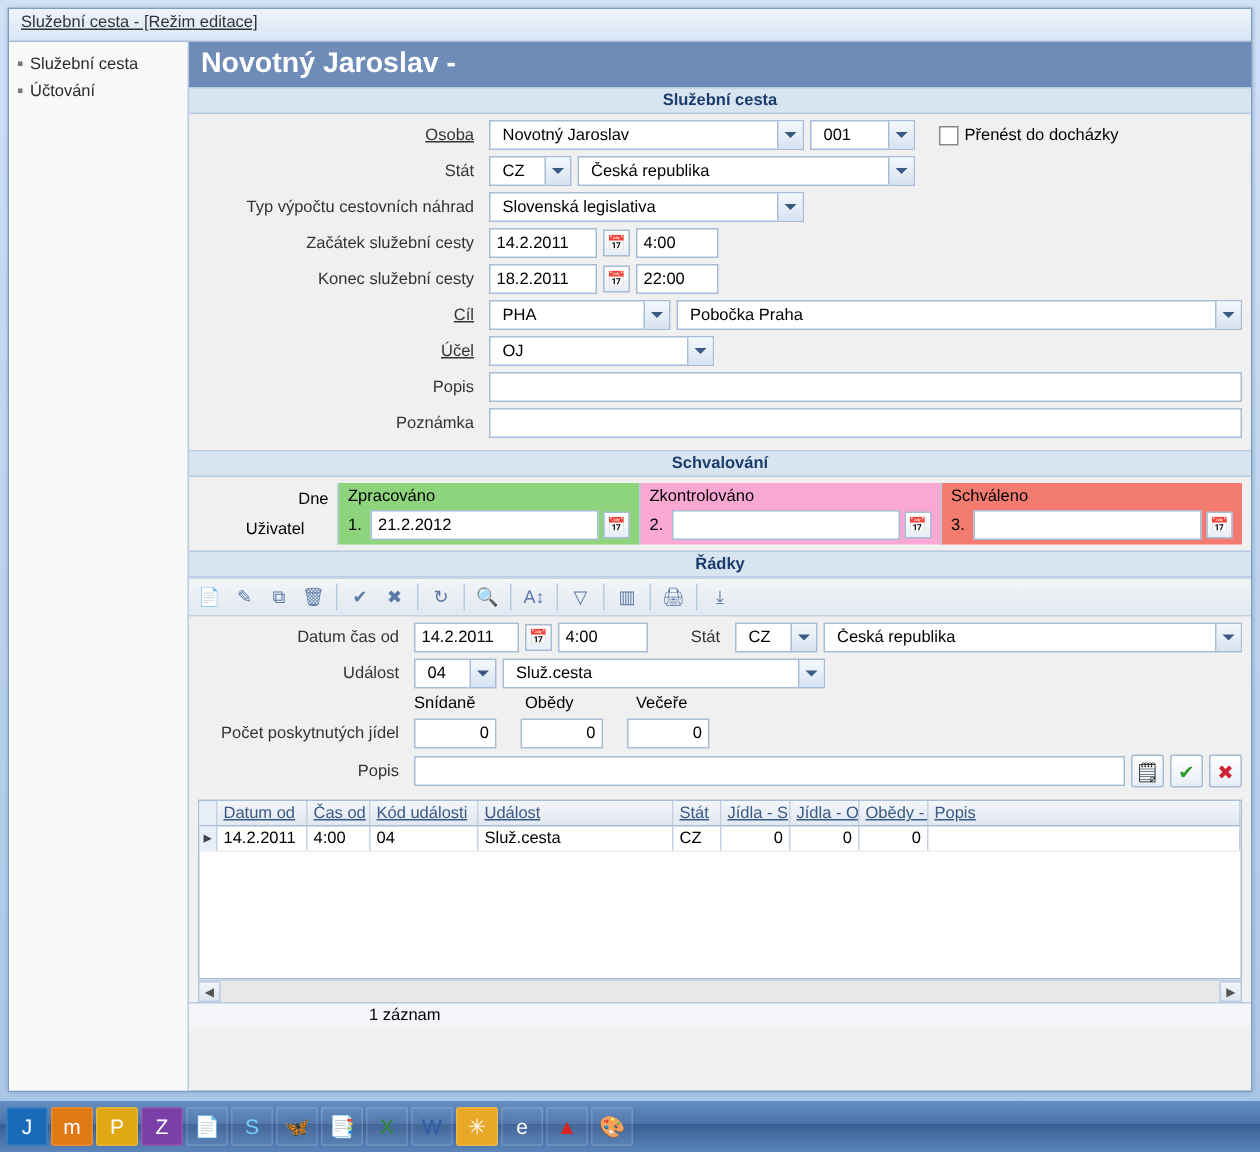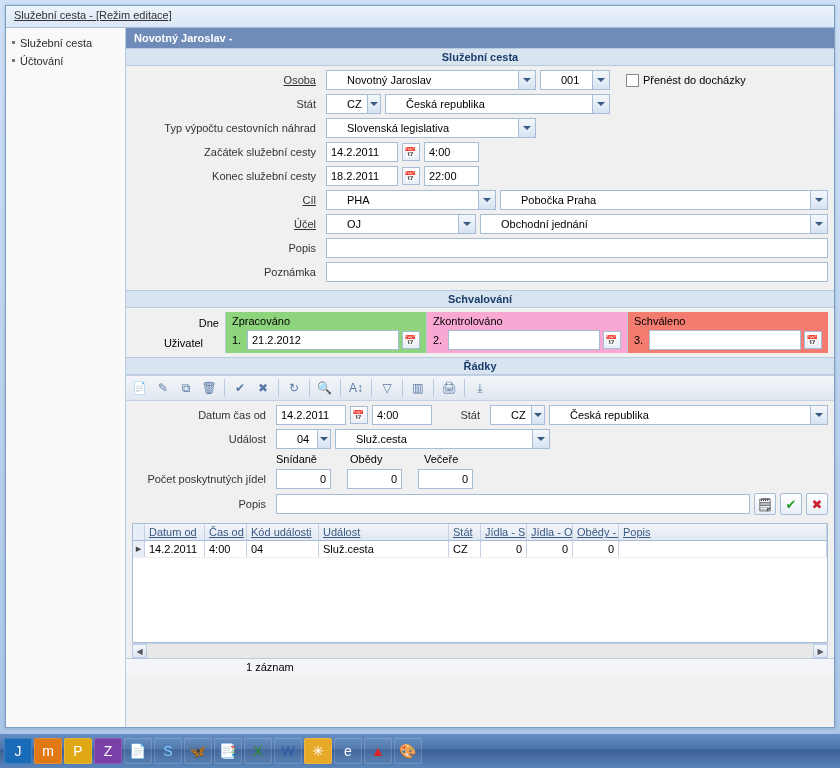--- a/index.html
+++ b/index.html
@@ -55,21 +55,21 @@
   .main {
     flex: 1;
     display: flex;
     flex-direction: column;
     overflow: hidden;
   }
   .header {
     background: #6f8cb8;
     color: #fff;
     font-weight: bold;
-    font-size: 11px;
+    font-size: 19px;
     padding: 4px 8px;
   }
   .section-bar {
     background: #d9e4f1;
     border-top: 1px solid #b7cce2;
     border-bottom: 1px solid #b7cce2;
     text-align: center;
     font-weight: bold;
     padding: 2px 0;
     color: #1a3d6b;
@@ -97,21 +97,21 @@
     height: 20px;
     font-size: 11px;
     padding: 0 4px;
     font-family: inherit;
   }
   .combo {
     display: flex;
     align-items: center;
     padding: 0;
   }
-  .combo span { flex: 1; padding: 0 20px; overflow: hidden; white-space: nowrap; }
+  .combo span { flex: 1; padding: 0 8px; overflow: hidden; white-space: nowrap; }
   .dd-btn {
     width: 17px; height: 18px;
     background: linear-gradient(to bottom, #f4f8fc, #d7e3f1);
     border-left: 1px solid #a7bcd6;
     display: flex; align-items: center; justify-content: center;
     cursor: pointer;
   }
   .dd-btn::after {
     content: "";
     border: 4px solid transparent;
@@ -308,38 +308,34 @@
 
         <div class="row">
           <div class="lbl">Konec služební cesty</div>
           <input type="text" style="width: 72px;" value="18.2.2011">
           <span class="cal-btn">📅</span>
           <input type="text" style="width: 55px;" value="22:00">
         </div>
 
         <div class="row">
           <div class="lbl underlined">Cíl</div>
-          <div class="combo" style="width:170px">
+          <div class="combo" style="width:121px">
               <span>PHA</span>
               <div class="dd-btn"></div>
             </div>
           <div class="combo" style="flex:1">
               <span>Pobočka Praha</span>
               <div class="dd-btn"></div>
             </div>
         </div>
 
         <div class="row">
           <div class="lbl underlined">Účel</div>
           <div class="combo" style="width:150px">
               <span>OJ</span>
-              <div class="dd-btn"></div>
-            </div>
-          <div class="combo" style="flex:1">
-              <span>Obchodní jednání</span>
               <div class="dd-btn"></div>
             </div>
         </div>
 
         <div class="row">
           <div class="lbl">Popis</div>
           <input type="text" style="flex: 1 1 0%;" value="">
         </div>
         <div class="row">
           <div class="lbl">Poznámka</div>

